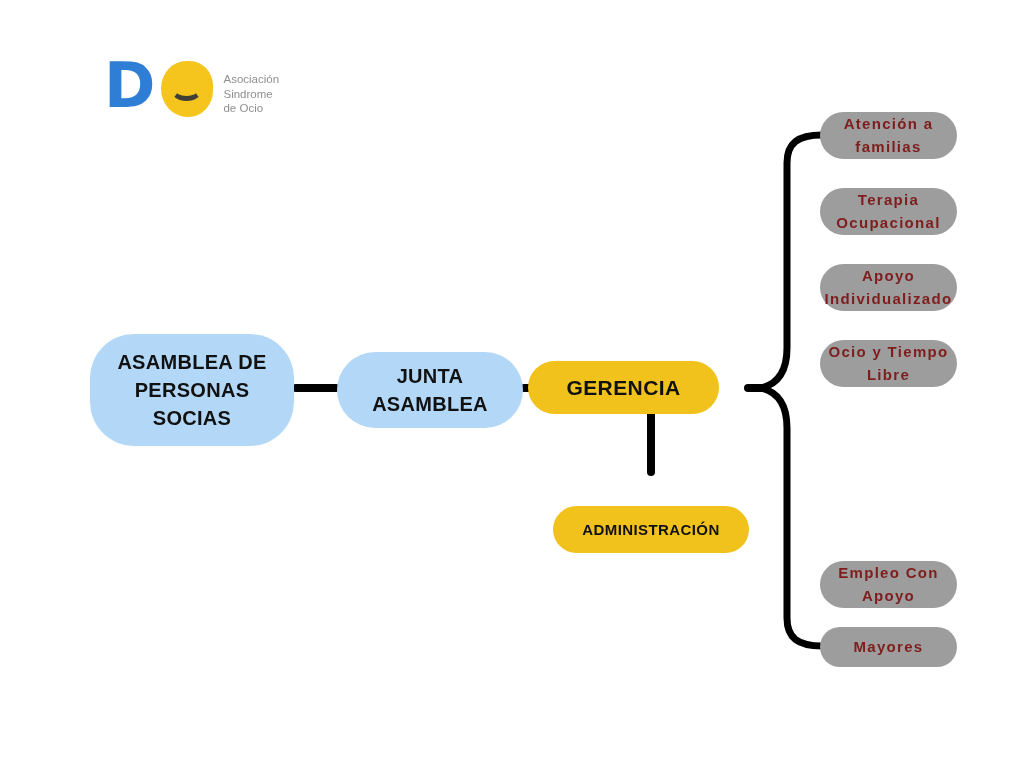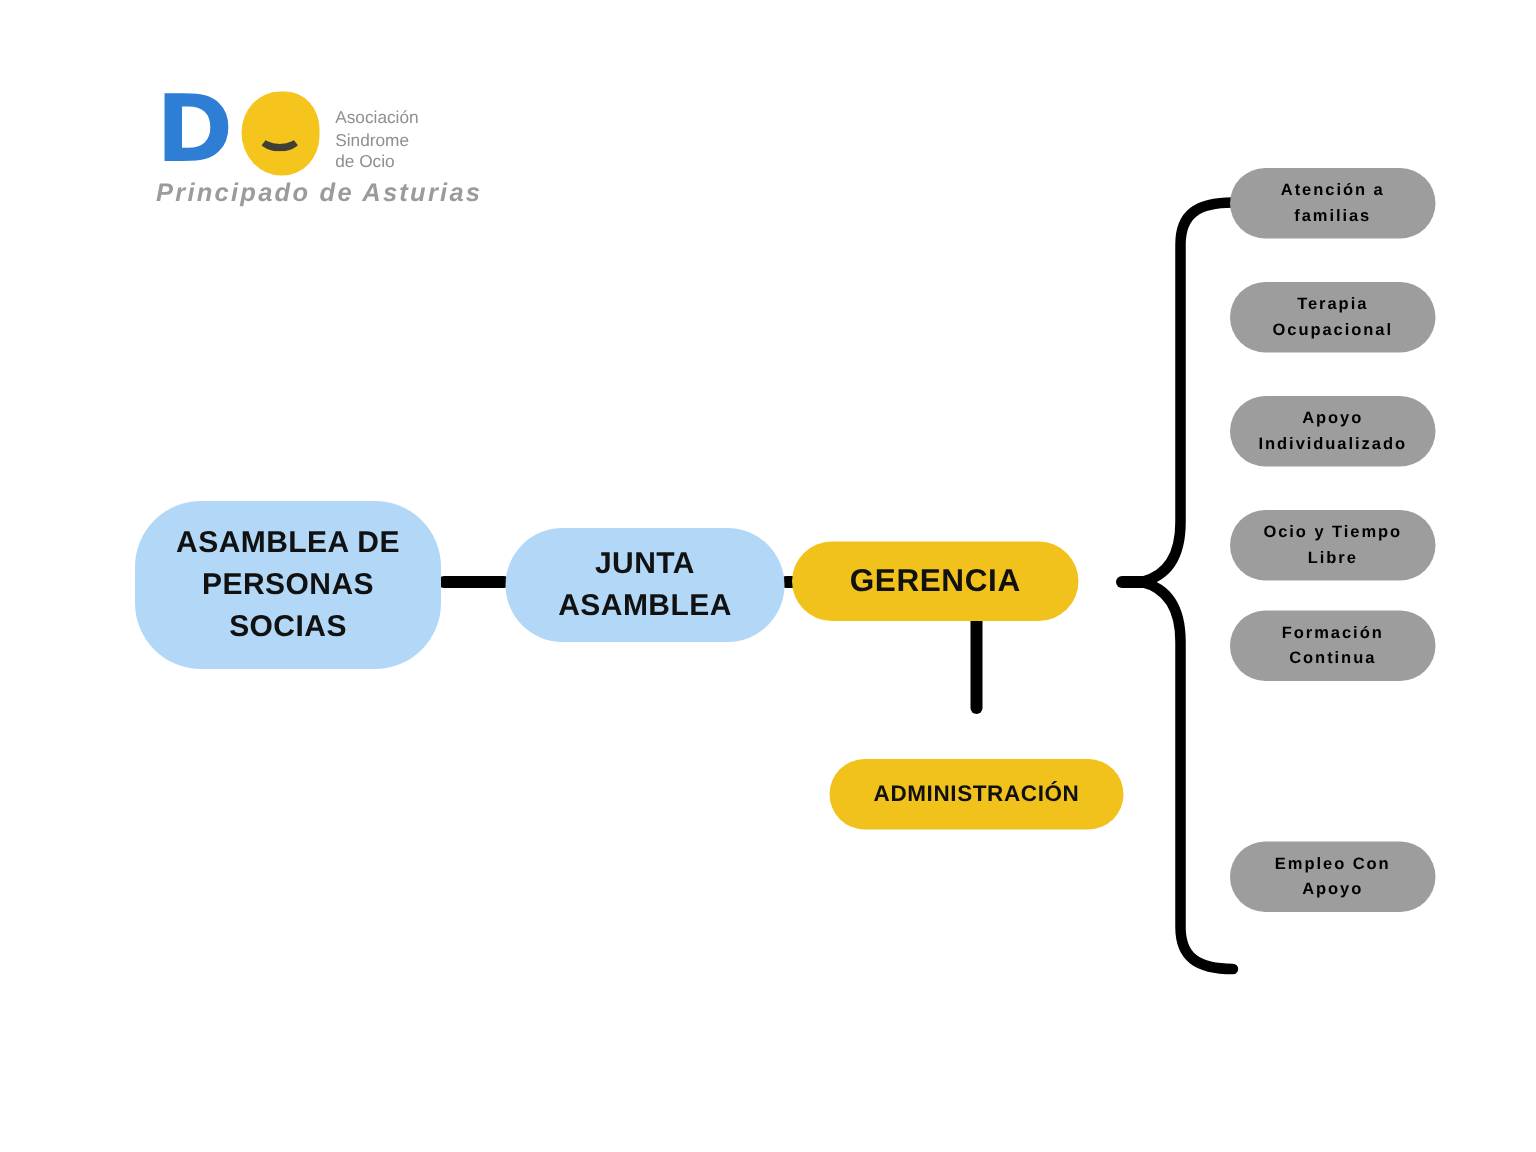--- a/index.html
+++ b/index.html
@@ -58,23 +58,23 @@
     font-size: 15px; letter-spacing: 0.4px; margin-top: 35px;
   }
 
   
   .service {
     position: absolute;
     left: 820px; width: 137px; height: 47px;
     background: #9d9d9d; border-radius: 24px;
     display: flex; align-items: center; justify-content: center;
     text-align: center; white-space: pre-line;
-    font-size: 11px; font-weight: 600;
+    font-size: 15px; font-weight: 600;
     letter-spacing: 1.3px; line-height: 1.5;
-    color: #000000; padding: 0 2px; box-sizing: border-box;
+    color: #7f1d1d; padding: 0 2px; box-sizing: border-box;
   }
   .service-1 { top: 112px; }
   .service-2 { top: 188px; text-align: center; }
   .service-3 { top: 264px; }
   .service-4 { top: 340px; }
   .service-5 { top: 407px; }
   .service-6 { top: 494px; }
   .service-7 { top: 561px; }
   .service-8 { top: 627px; height: 40px; border-radius: 20px; }
 
@@ -139,37 +139,35 @@
       <span class="logo-letter">D</span>
       <span class="logo-smiley">
         <span class="logo-smile"></span>
       </span>
       <div class="logo-org">
         <div>Asociación</div>
         <div>Sindrome</div>
         <div>de Ocio</div>
       </div>
     </div>
-    <div class="logo-region">Principado de Asturias</div>
   </div>
 
   <div class="node node-asamblea">ASAMBLEA DE
 PERSONAS
 SOCIAS</div>
   <div class="node node-junta">JUNTA
 ASAMBLEA</div>
   <div class="node node-gerencia">GERENCIA</div>
   <div class="node node-administracion">ADMINISTRACIÓN</div>
 
   <div class="service service-1">Atención a
 familias</div>
   <div class="service service-2">Terapia
 Ocupacional</div>
   <div class="service service-3">Apoyo
 Individualizado</div>
   <div class="service service-4">Ocio y Tiempo
 Libre</div>
-  <div class="service service-5">Formación
-Continua</div>
   <div class="service service-7">Empleo Con
 Apoyo</div>
+  <div class="service service-8">Mayores</div>
 
 </div>
 
 </body></html>

